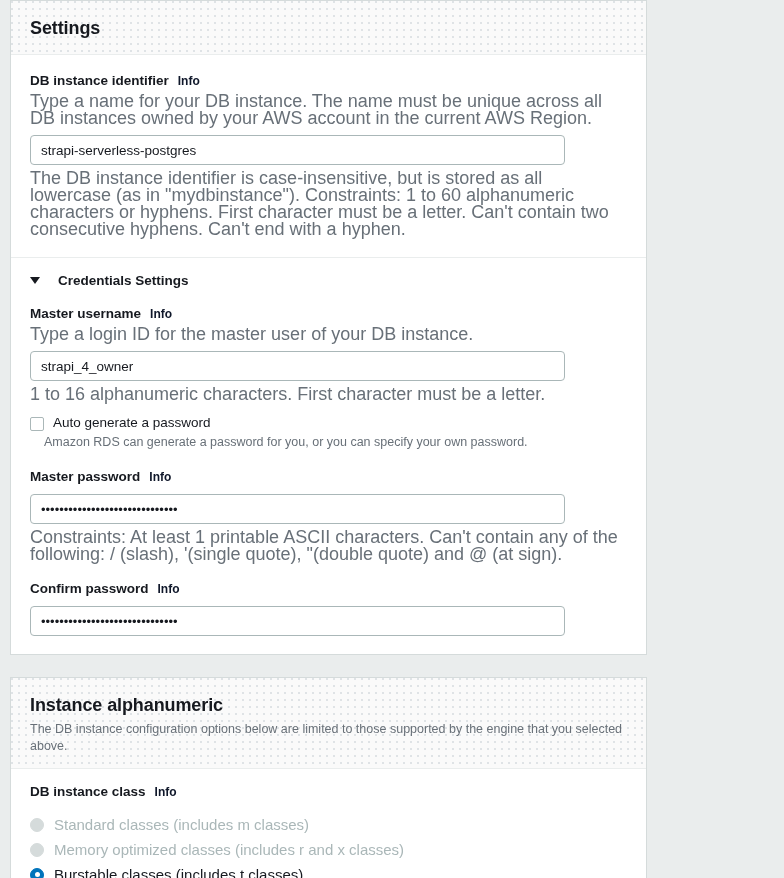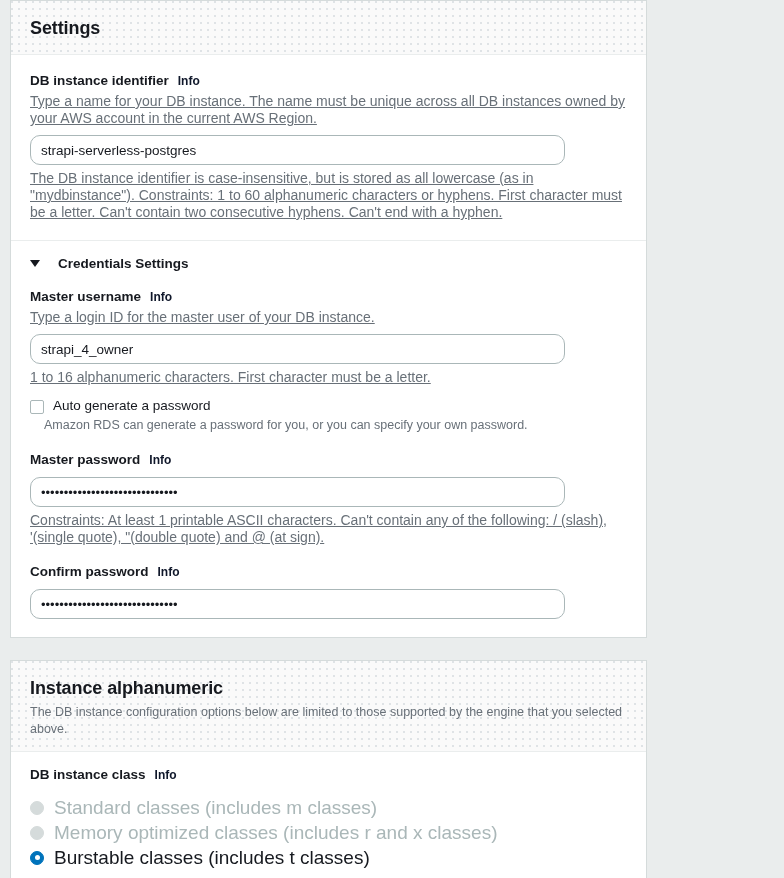--- a/index.html
+++ b/index.html
@@ -72,40 +72,39 @@
     gap: 9px;
   }
   .info-link {
     font-size: 12px;
     font-weight: bold;
     color: #0f172a;
     cursor: pointer;
     text-decoration: none;
   }
   .field-hint {
-    font-size: 14px;
+    font-size: 18px;
     color: #687078;
     line-height: 17px;
     margin-top: 3px;
     max-width: 718px;
-    text-decoration: underline;
   }
   .field-hint.below {
     margin-top: 5px;
   }
 
   .text-input {
     display: block;
     box-sizing: border-box;
     width: 535px;
     height: 30px;
     margin-top: 8px;
     padding: 0 10px;
     border: 1px solid #aab7b8;
-    border-radius: 10px;
+    border-radius: 4px;
     background: #ffffff;
     font-family: "Liberation Sans", sans-serif;
     font-size: 13.5px;
     color: #16191f;
     outline: none;
   }
   .text-input.pw {
     letter-spacing: 0px;
     font-size: 13px;
   }
@@ -190,21 +189,21 @@
     position: relative;
   }
   .radio.selected::after {
     content: "";
     position: absolute;
     left: 3.5px; top: 3.5px;
     width: 5px; height: 5px;
     border-radius: 50%;
     background: #ffffff;
   }
-  .radio-label { font-size: 19px; color: #16191f; line-height: 18px; }
+  .radio-label { font-size: 15px; color: #16191f; line-height: 18px; }
   .radio-row.disabled .radio-label { color: #aab7b8; }
 
   
   .select {
     position: relative;
     box-sizing: border-box;
     width: 397px;
     height: 45px;
     margin-top: 10px;
     margin-bottom: 0;

